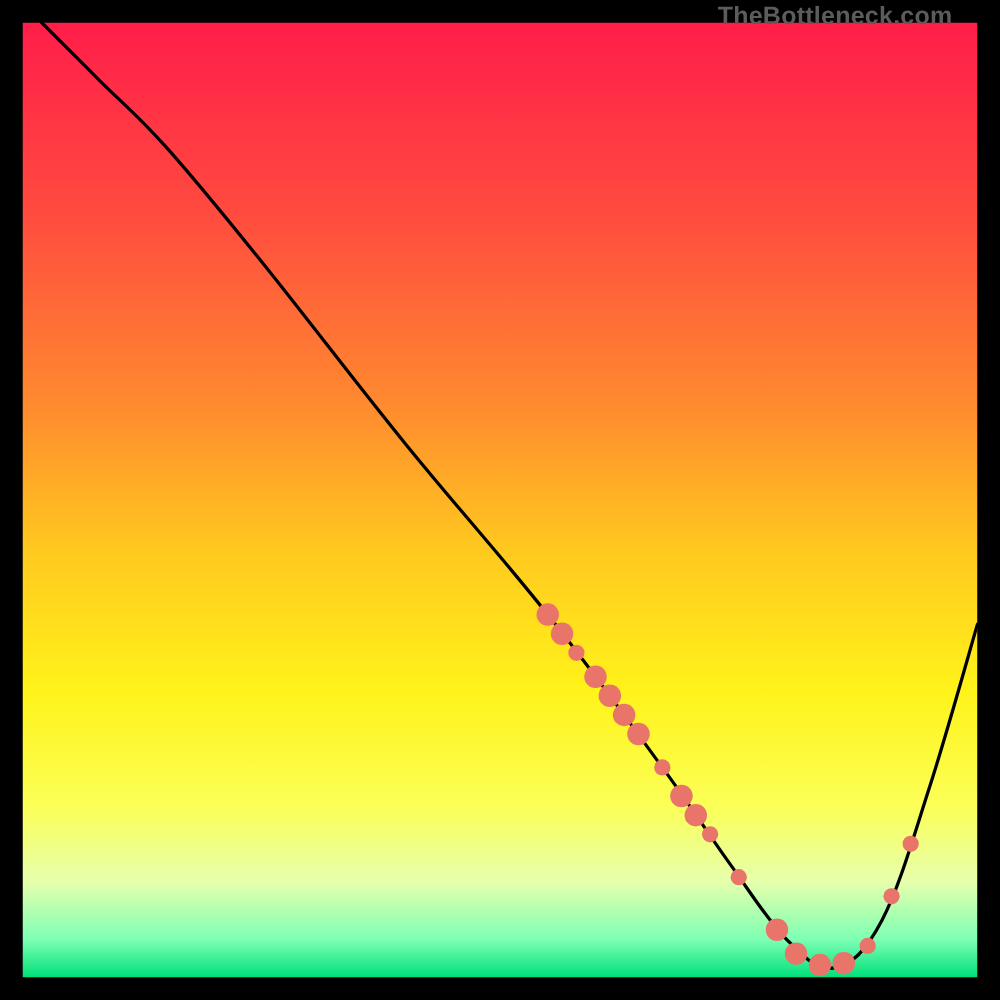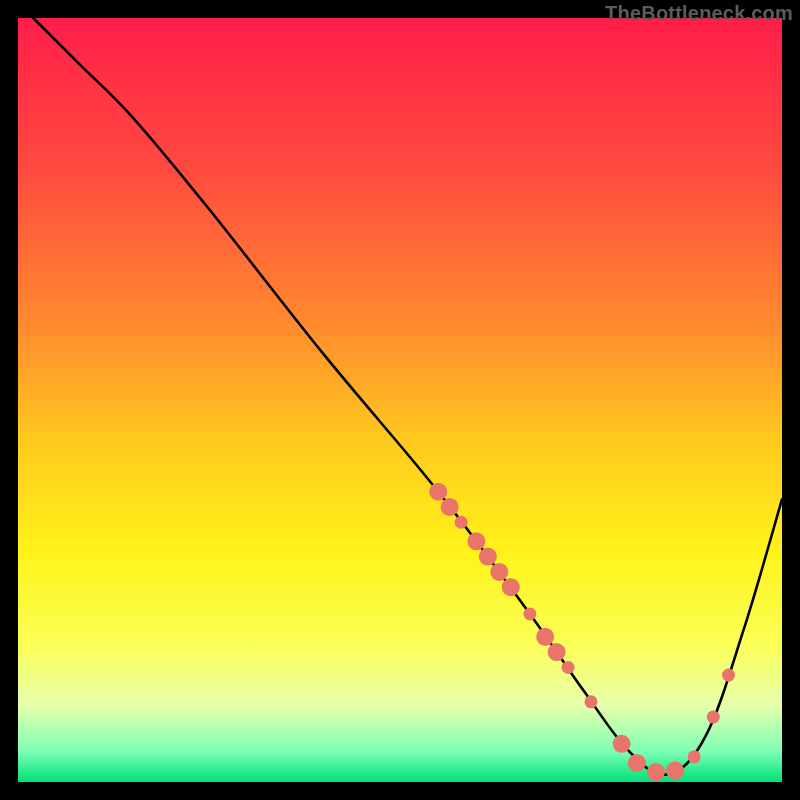--- a/index.html
+++ b/index.html
@@ -26,21 +26,21 @@
   .gradient-bg {
     position: absolute;
     left: 0;
     top: 0;
     width: 764px;
     height: 764px;
   }
   .watermark {
     position: absolute;
     top: 2px;
-    right: 7px;
+    right: 38px;
     font-family: Arial, Helvetica, sans-serif;
     font-size: 20px;
     font-weight: 600;
     color: #5c5c5c;
     letter-spacing: 0.2px;
   }
   svg.curve {
     position: absolute;
     left: 0;
     top: 0;

